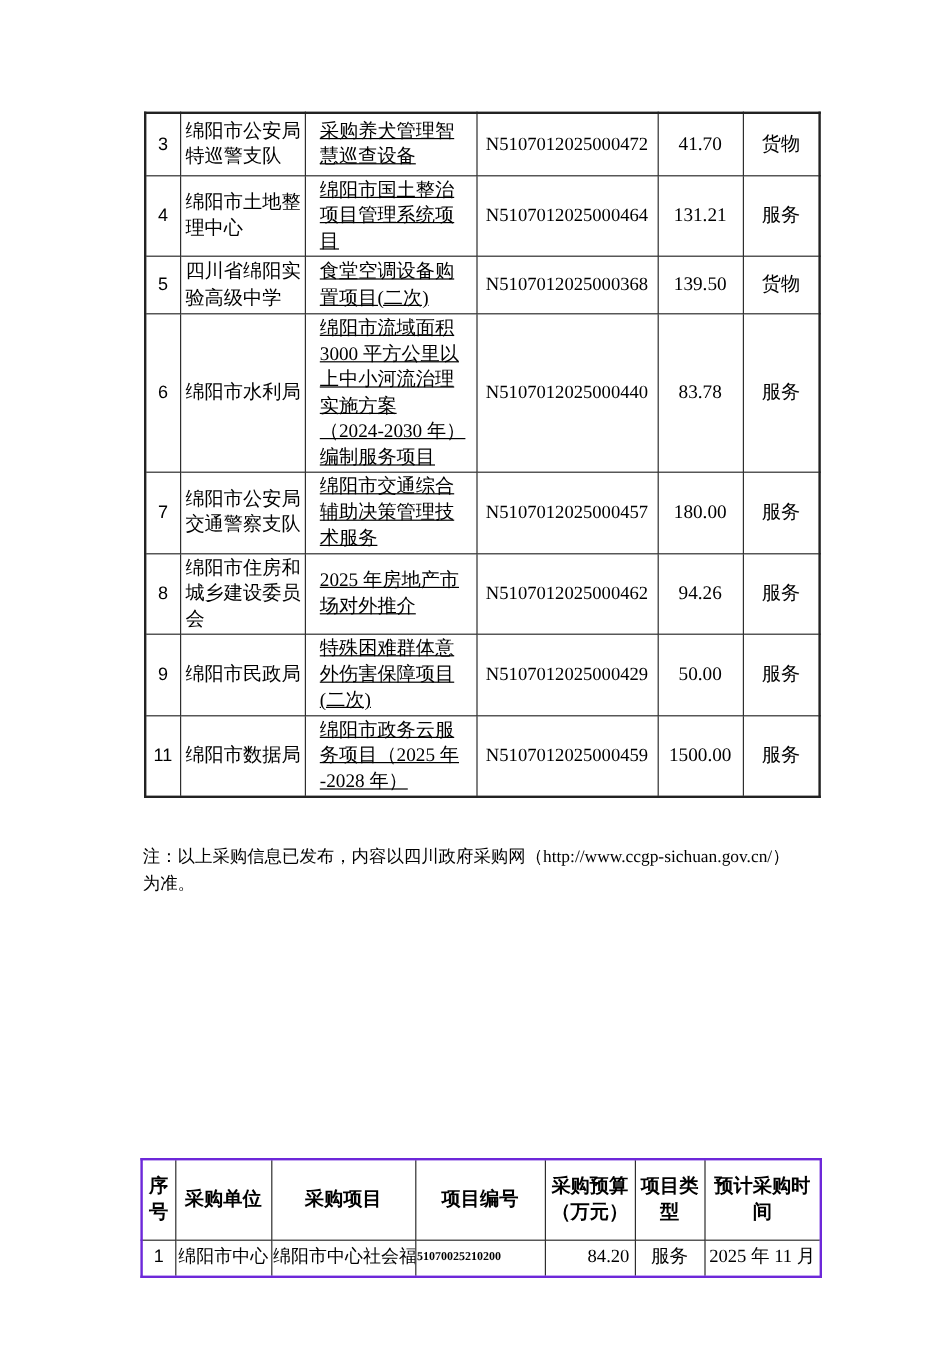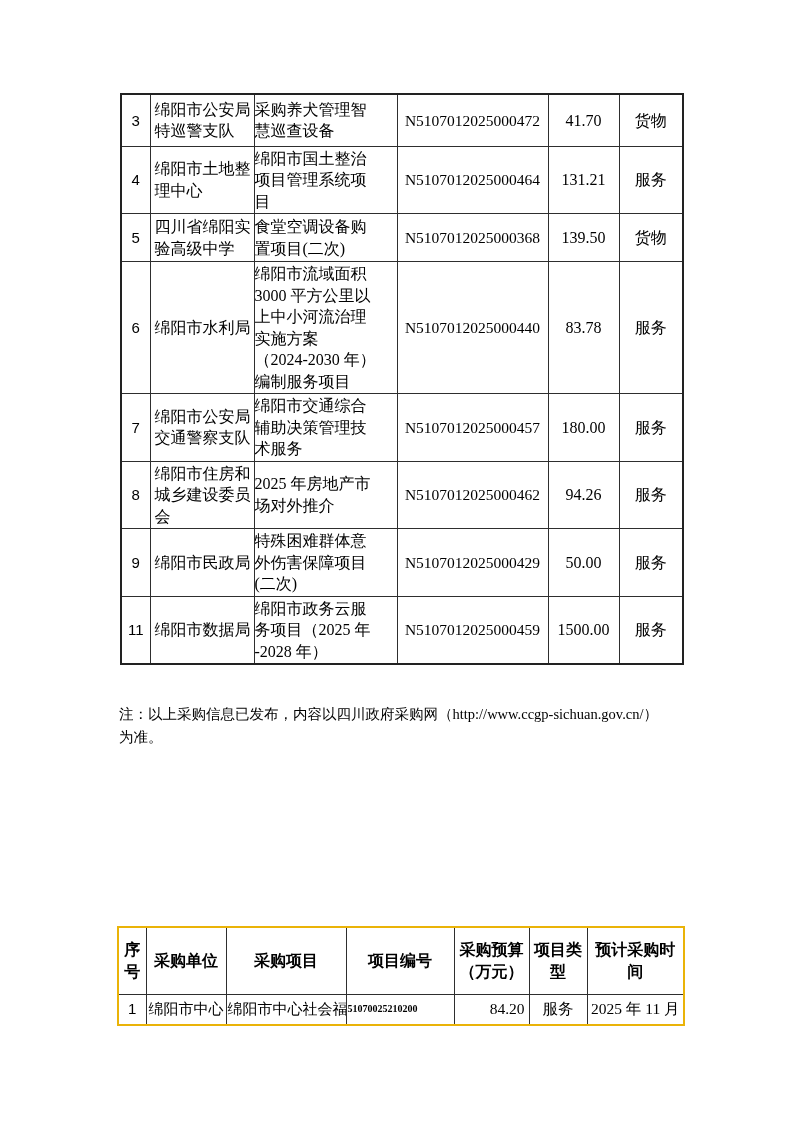--- a/index.html
+++ b/index.html
@@ -26,44 +26,44 @@
   }
 
   
   #table1 {
     left: 120px; top: 93px; width: 562px;
     font-size: 16px; line-height: 21.5px;
     border: 2px solid #222;
   }
   #table1 td.c-no   { text-align: center; font-family: "Liberation Sans", sans-serif; font-size: 15px; }
   #table1 td.c-unit { white-space: pre-line; padding-left: 4px; margin-left: 40px; }
-  #table1 td.c-proj { white-space: pre-line; padding-left: 0; }
+  #table1 td.c-proj { white-space: pre-line; padding-left: 12px; text-decoration: underline; }
   #table1 td.c-code { text-align: center; font-size: 15.5px; }
   #table1 td.c-bud  { text-align: center; margin-left: 34px; }
   #table1 td.c-type { text-align: center; }
 
   
   #note {
     position: absolute; left: 119px; top: 703px; width: 568px;
     font-size: 14.5px; line-height: 23px;
     white-space: pre-line;
   }
 
   
   #title {
     position: absolute; left: 0; top: 846px; width: 793px;
     text-align: center; font-weight: bold;
     font-size: 20px; line-height: 25px;
   }
 
   
   #table2 {
-    left: 117px; top: 926px; width: 566px;
+    left: 117px; top: 965px; width: 566px;
     font-size: 16px; line-height: 22px;
-    border: 2px solid #eab308;
+    border: 2px solid #6d28d9;
   }
   #table2 td.h {
     font-weight: bold; text-align: center;
     white-space: pre-line; padding: 1px 1px;
   }
   #table2 td.c-no   { text-align: center; font-family: "Liberation Sans", sans-serif; font-size: 15px; }
   #table2 td.c-unit { white-space: nowrap; font-size: 15px; padding-left: 2px; padding-right: 0; }
   #table2 td.c-proj { white-space: nowrap; font-size: 15px; padding-left: 1px; padding-right: 0; }
   #table2 td.c-code { white-space: nowrap; font-size: 10px; padding-left: 1px; padding-right: 0; font-weight: bold; }
   #table2 td.c-bud  { text-align: right; padding-right: 4px; font-size: 15.5px; }

